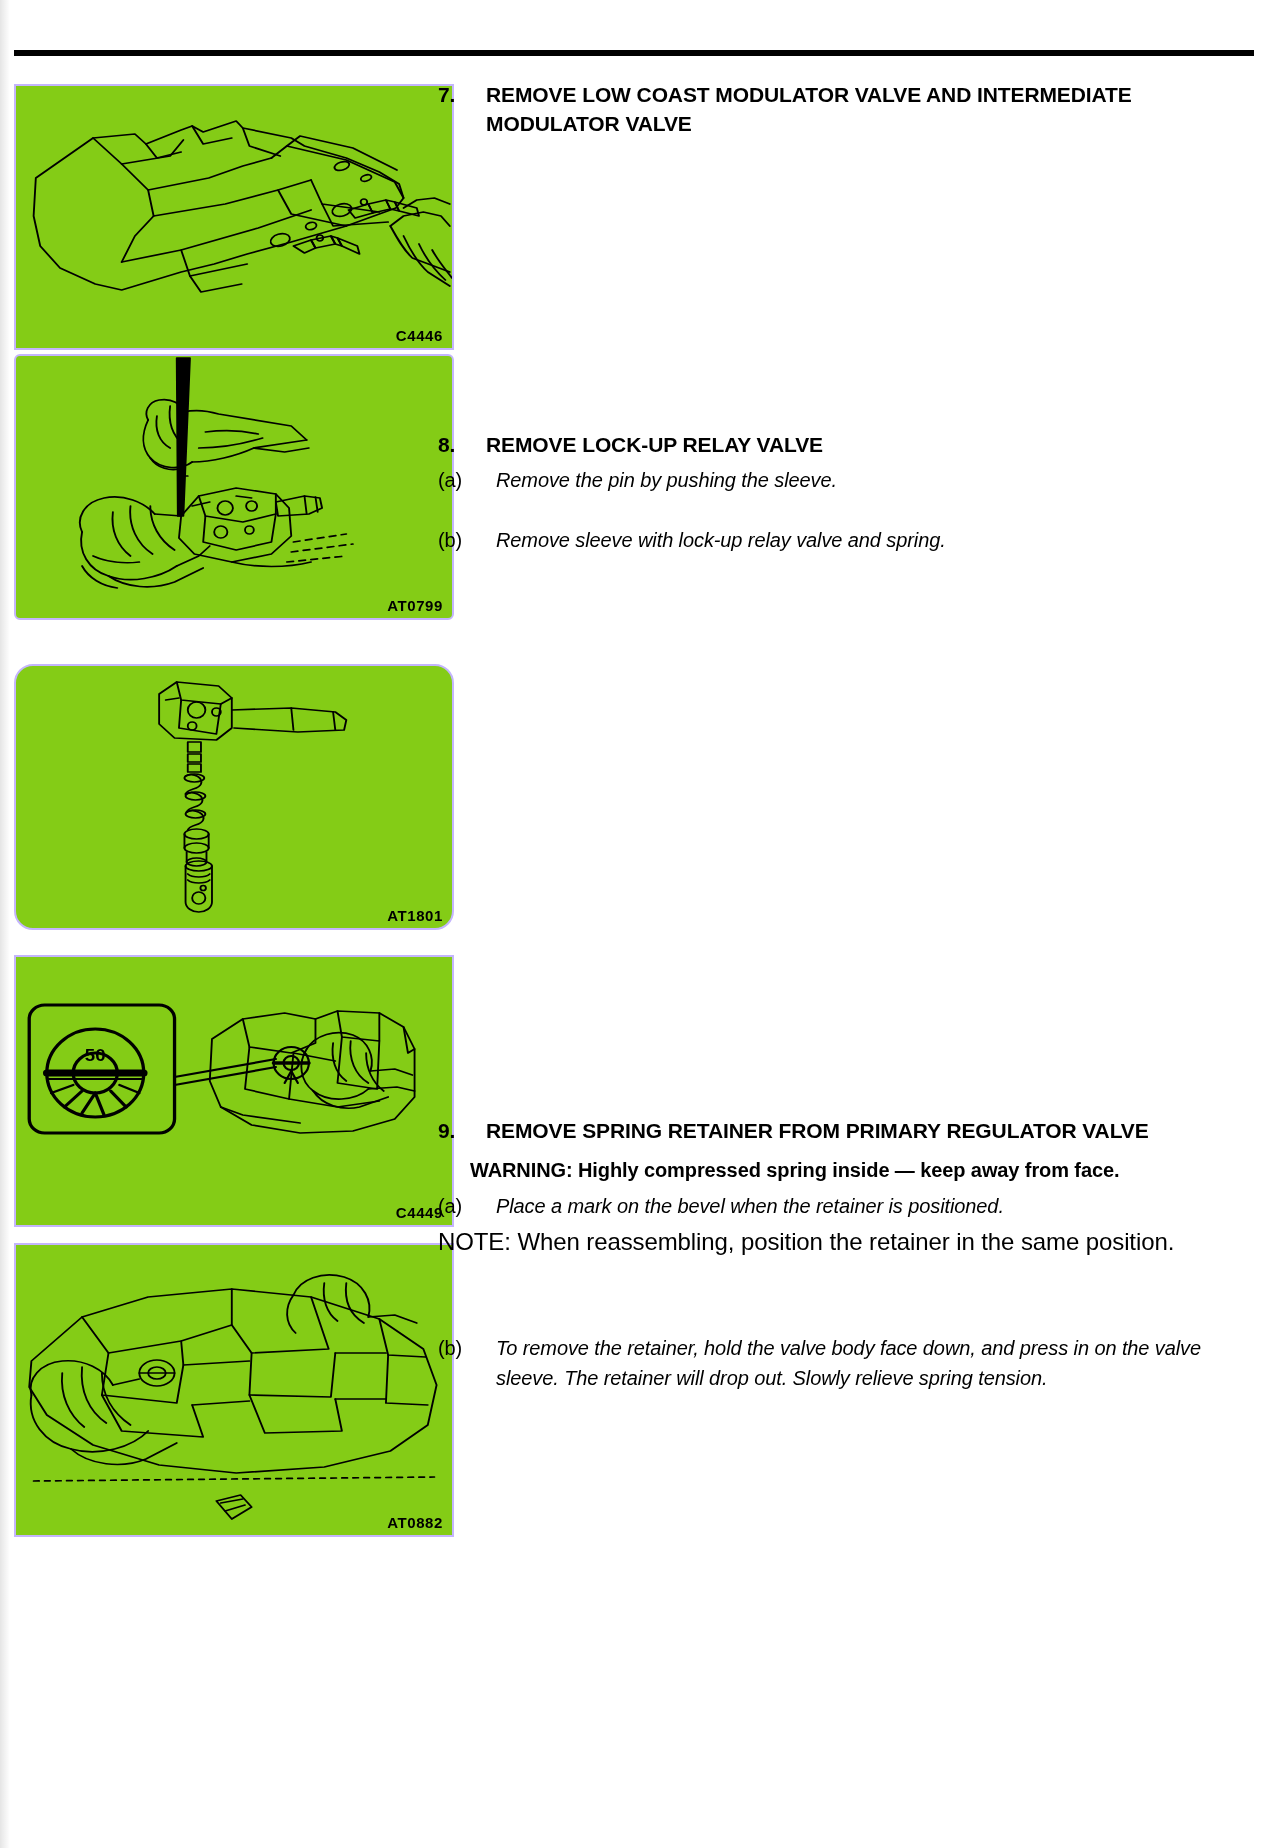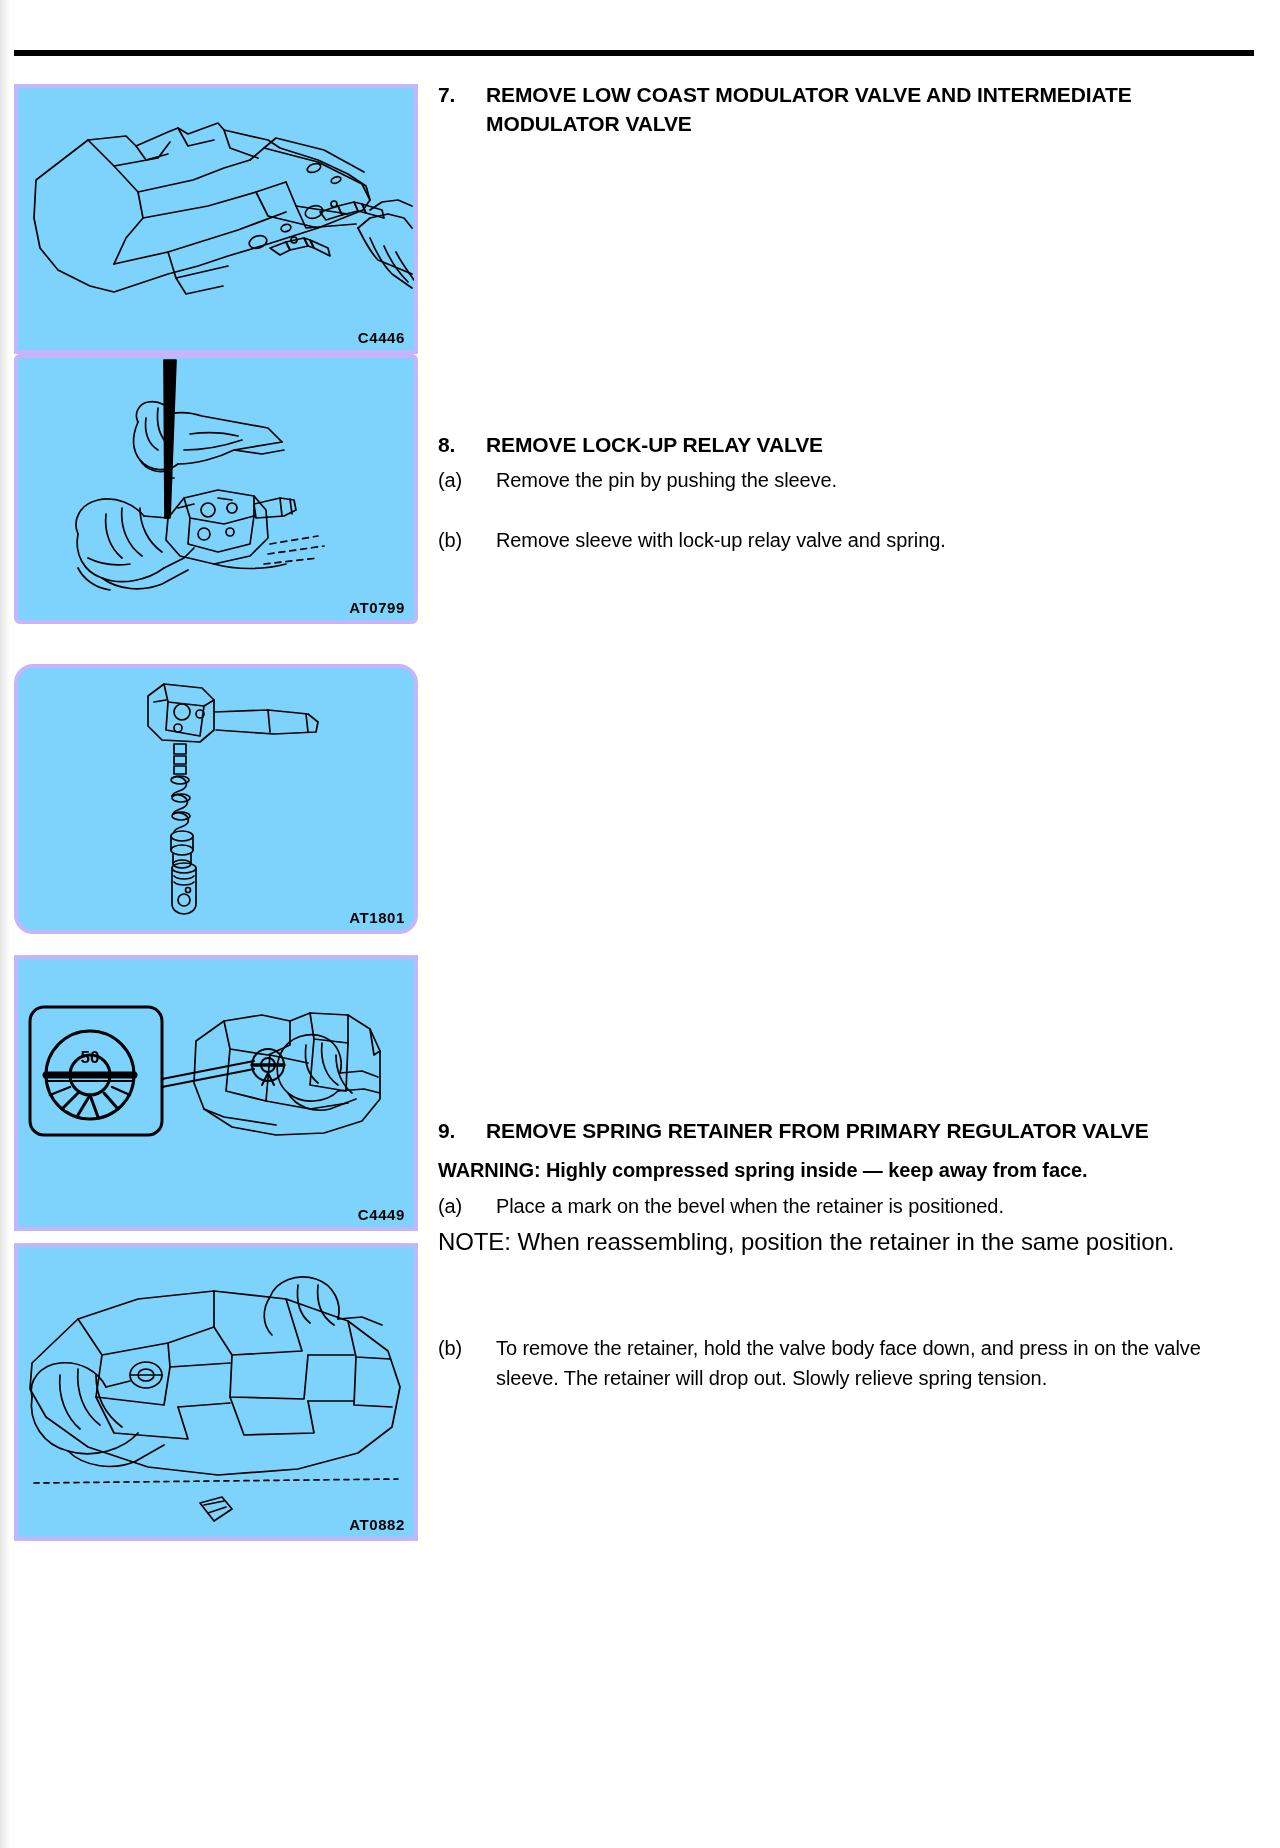--- a/index.html
+++ b/index.html
@@ -64,23 +64,24 @@
     position: absolute;
     left: 438px;
     top: 70px;
     width: 820px;
   }
 
   
   .figbox {
     position: absolute;
     left: 14px;
-    border: 4px solid #c4b5fd;
-    background: #7dd3fc;
+    border: 2px solid #c4b5fd;
+    background: #84cc16;
     overflow: hidden;
+    padding-left: 40px;
   }
   .figbox .fig-code {
     position: absolute;
     right: 9px;
     bottom: 4px;
     font-size: 15px;
     font-weight: bold;
     letter-spacing: 0.6px;
     font-family: "Liberation Sans", sans-serif;
   }
@@ -125,41 +126,42 @@
     font-size: 20px;
     line-height: 30px;
     letter-spacing: -0.1px;
   }
   .sub-label {
     width: 58px;
     flex: 0 0 58px;
   }
   .sub-body {
     flex: 1 1 auto;
+    font-style: italic;
   }
   .warn {
     font-size: 20px;
     font-weight: bold;
     line-height: 30px;
     letter-spacing: -0.1px;
   }
   .note {
     font-size: 24px;
     line-height: 30px;
     letter-spacing: -0.1px;
   }
 
   
   #step7 { top: 10px; }
   #step8 { top: 360px; }
   #step8b { top: 455px; }
   #step9 { top: 1046px; }
 
   .mt6 { margin-top: 6px; }
-  .mt10 { margin-top: 10px; }
+  .mt10 { margin-top: 10px; margin-left: 32px; }
 
   
   .scan-edge {
     position: absolute;
     left: 0; top: 0;
     width: 10px;
     height: 1848px;
     background: linear-gradient(to right, rgba(0,0,0,0.10), rgba(0,0,0,0));
     pointer-events: none;
   }

